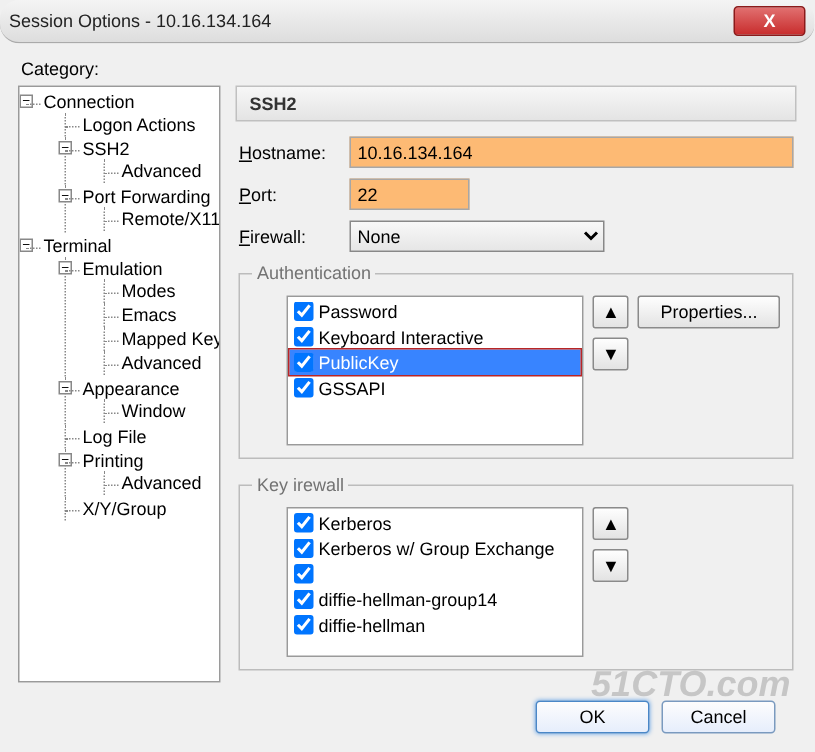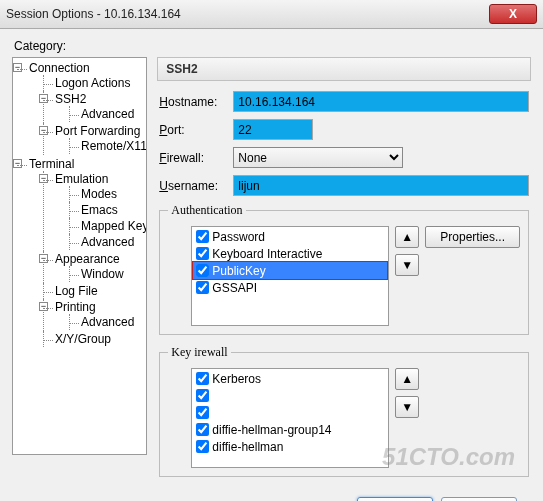--- a/index.html
+++ b/index.html
@@ -1,53 +1,53 @@
 <!DOCTYPE html>
 <html><head>
 <meta charset="utf-8">
 <style>
   * { box-sizing: border-box; font-family: "Segoe UI", Tahoma, sans-serif; font-size: 12px; }
   body { margin: 0; background: #f0f0f0; width: 543px; height: 501px; overflow: hidden; }
-  .titlebar { height: 24px; background: linear-gradient(#f4f4f4, #dddddd); border-bottom: 1px solid #aaa; display: flex; align-items: center; padding: 14px 6px; }
+  .titlebar { height: 24px; background: linear-gradient(#f4f4f4, #dddddd); border-bottom: 1px solid #aaa; display: flex; align-items: center; padding: 14px 6px; border-radius: 13px; }
   .titlebar .title { flex: 1; color: #222; }
   .closebtn { width: 48px; height: 20px; background: linear-gradient(#e17070, #c82d2d); border: 1px solid #8b1a1a; border-radius: 3px; color: #fff; display: flex; align-items: center; justify-content: center; font-weight: bold; font-size: 11px; }
   .content { padding: 8px 12px 0 12px; }
   .catlabel { margin: 2px 0 4px 2px; color: #000; }
   .columns { display: flex; gap: 10px; }
   .treebox { width: 146px; height: 398px; background: #fff; border: 1px solid #9a9a9a; padding: 2px 4px; overflow: hidden; }
   .tree ul { list-style: none; margin: 0; padding-left: 14px; }
   .tree > ul { padding-left: 0; }
   .tree li { position: relative; padding: 1px 0 1px 12px; white-space: nowrap; color: #000; }
   .tree li::before { content: ""; position: absolute; left: 0; top: 0; border-left: 1px dotted #888; height: 100%; }
   .tree li::after { content: ""; position: absolute; left: 0; top: 9px; border-top: 1px dotted #888; width: 10px; }
   .tree > ul > li::before { border: none; }
   .toggle { position: absolute; left: -4px; top: 3px; width: 9px; height: 9px; background: #fff; border: 1px solid #888; font-size: 9px; line-height: 7px; text-align: center; color: #000; }
   .rightpane { flex: 1; }
   .panelheader { background: linear-gradient(#f7f7f7, #e4e4e4); border: 1px solid #c0c0c0; padding: 4px 8px; font-weight: bold; color: #333; margin-bottom: 10px; }
   .form { padding: 0 2px; }
   .row { display: flex; align-items: center; margin-bottom: 7px; }
   .row label { width: 74px; color: #000000; }
   .row label u { text-decoration: underline; }
-  .row input[type=text] { flex: 1; height: 21px; border: 1px solid #a7a7a7; padding: 1px 4px; background: #0ea5e9; }
+  .row input[type=text] { flex: 1; height: 21px; border: 1px solid #a7a7a7; padding: 1px 4px; background: #fdba74; }
   .row select { width: 170px; height: 21px; border: 1px solid #888; background: linear-gradient(#f8f8f8,#e6e6e6); }
   fieldset { border: 1px solid #bcbcbc; margin: 6px 0 10px 0; padding: 8px 8px 8px 8px; }
-  fieldset legend { color: #000000; padding: 0 3px; font-family: Liberation Serif, serif; }
+  fieldset legend { color: #737373; padding: 0 3px; }
   .listrow { display: flex; gap: 6px; align-items: flex-start; padding-left: 23px; }
   .listbox { width: 198px; height: 100px; background: #fff; border: 1px solid #9a9a9a; padding: 1px; overflow: hidden; }
   .listbox.tall { height: 100px; }
   .item { display: flex; align-items: center; padding: 0 2px; height: 17px; color: #000; }
   .item input[type=checkbox] { margin: 0 3px 0 1px; width: 13px; height: 13px; }
   .item.selected { background: #3884ff; color: #fff; outline: 1px solid #b92525; }
   .sidecol { display: flex; flex-direction: column; gap: 6px; }
   .arrowbtn { width: 24px; height: 22px; border: 1px solid #8a8a8a; background: linear-gradient(#fefefe,#e3e3e3); border-radius: 2px; display: flex; align-items: center; justify-content: center; }
   .propbtn { height: 22px; padding: 0 14px; border: 1px solid #8a8a8a; background: linear-gradient(#fefefe,#e3e3e3); border-radius: 2px; }
   .footer { display: flex; justify-content: flex-end; gap: 8px; padding: 10px 14px 0 0; }
   .footer button { width: 76px; height: 22px; border: 1px solid #7a9abf; background: linear-gradient(#fdfdfd,#e6eefc); border-radius: 3px; }
   .footer button.ok { border-color: #4a87c7; box-shadow: 0 0 3px #6fa8e6; }
-  .watermark { position: absolute; right: 28px; bottom: 30px; color: rgba(120,120,120,0.35); font-size: 24px; font-style: italic; font-weight: bold; pointer-events: none; }
+  .watermark { position: absolute; right: 16px; bottom: 30px; color: rgba(120,120,120,0.35); font-size: 24px; font-style: italic; font-weight: bold; pointer-events: none; }
 </style>
 </head>
 <body>
 
 <div class="titlebar">
   <span class="title">Session Options - 10.16.134.164</span>
   <div class="closebtn">
       <span>X</span>
     </div>
 </div>
@@ -107,24 +107,20 @@
           <input type="text" value="10.16.134.164" style="">
         </div>
         <div class="row">
           <label><u>P</u>ort:</label>
           <input type="text" style="width: 80px; flex: 0 0 auto;" value="22">
         </div>
         <div class="row">
           <label><u>F</u>irewall:</label>
           <select><option>None</option></select>
         </div>
-        <div class="row">
-          <label><u>U</u>sername:</label>
-          <input type="text" value="lijun" style="">
-        </div>
 
         <fieldset>
           <legend>Authentication</legend>
           <div class="listrow">
             <div class="listbox">
               <div class="item">
                   <input type="checkbox" checked="" style="">
                   <span>Password</span>
                 </div>
               <div class="item">
@@ -155,20 +151,21 @@
         <fieldset>
           <legend>Key irewall</legend>
           <div class="listrow">
             <div class="listbox tall">
               <div class="item">
                   <input type="checkbox" checked="" style="">
                   <span>Kerberos</span>
                 </div>
               <div class="item">
                   <input type="checkbox" checked="" style="">
+                  <span>Kerberos w/ Group Exchange</span>
                 </div>
               <div class="item">
                   <input type="checkbox" checked="" style="">
                 </div>
               <div class="item">
                   <input type="checkbox" checked="" style="">
                   <span>diffie-hellman-group14</span>
                 </div>
               <div class="item">
                   <input type="checkbox" checked="" style="">

